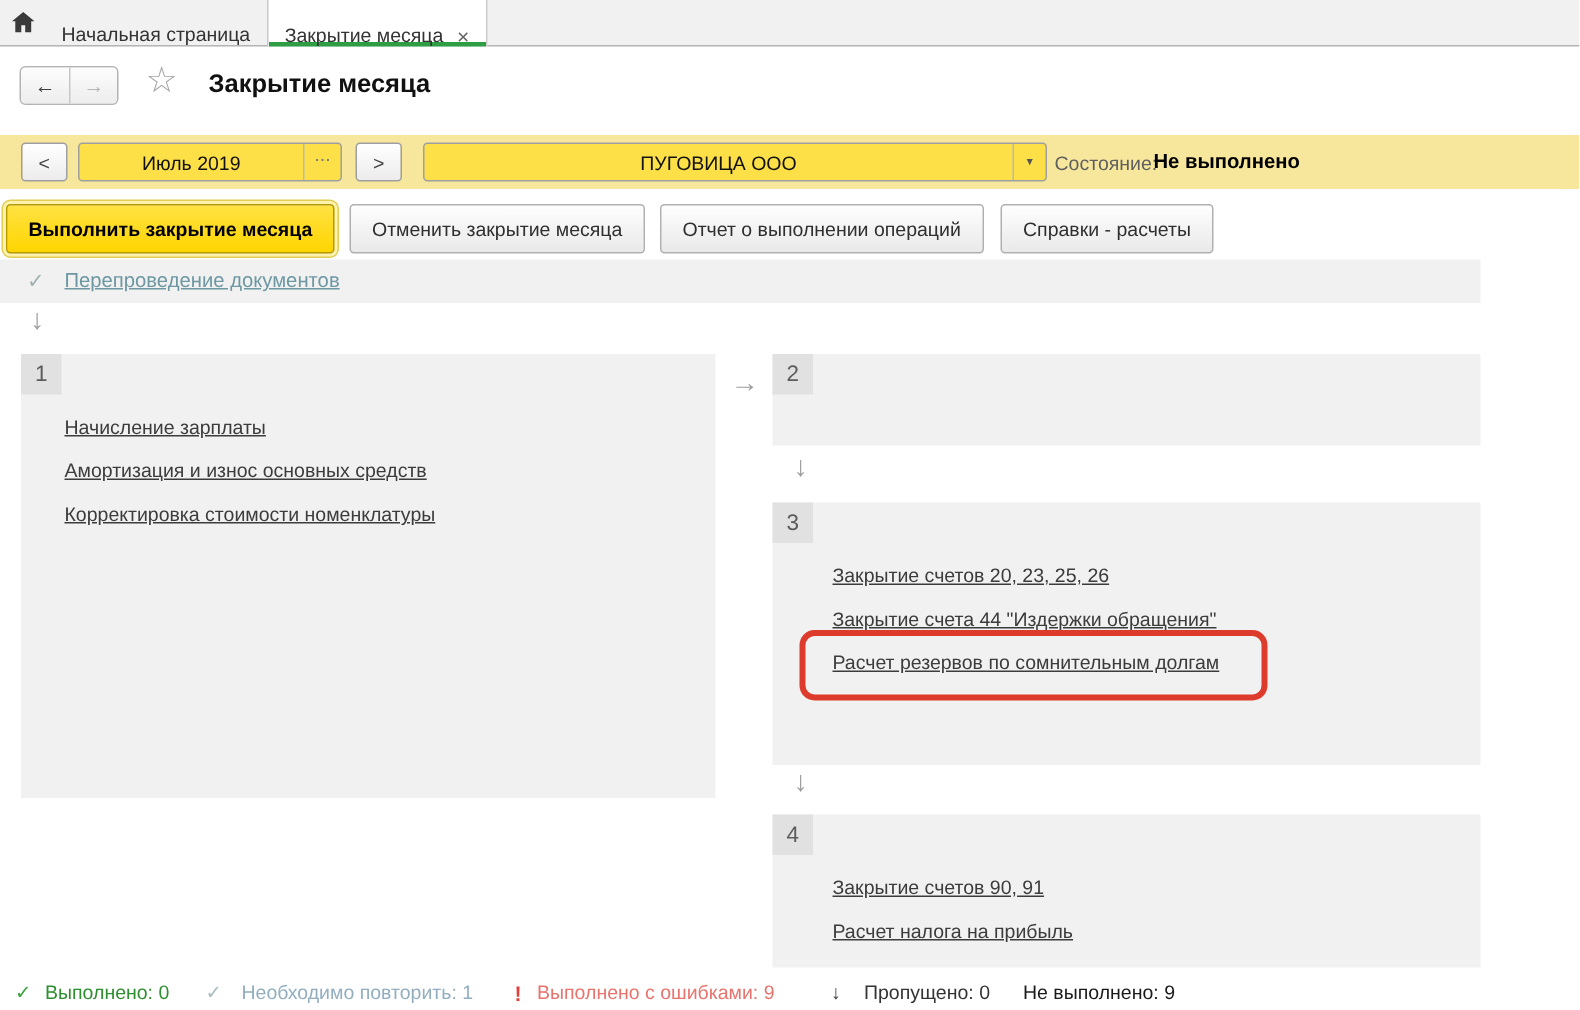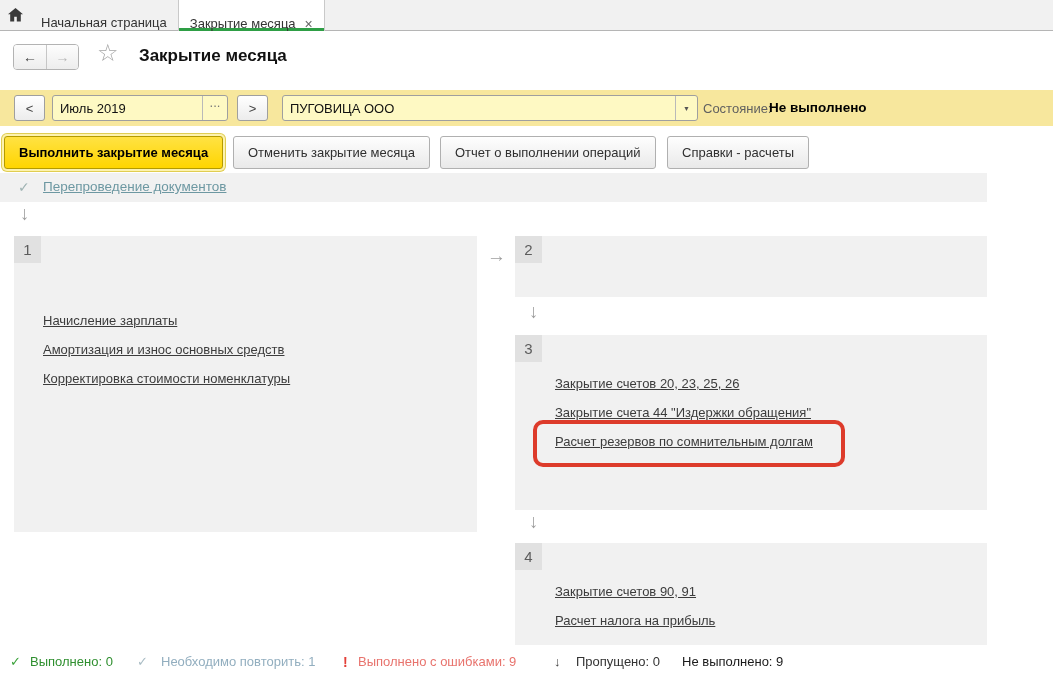--- a/index.html
+++ b/index.html
@@ -44,22 +44,22 @@
 
   
   .periodbar { position: absolute; left: 0; top: 90px; width: 1053px; height: 36px; background: #f7e79d; }
   .pb-btn {
     position: absolute; top: 5px; width: 31px; height: 26px;
     background: linear-gradient(#ffffff, #ececec); border: 1px solid #9f9f9f; border-radius: 3px;
     display: flex; align-items: center; justify-content: center; color: #444; cursor: pointer; font-size: 13px;
   }
   .pb-prev { left: 14px; } .pb-next { left: 237px; }
   .pb-field {
-    position: absolute; top: 5px; height: 26px; background: #fef9c3;
-    border: 1px solid #9f9f9f; border-radius: 3px; display: flex; align-items: center;
+    position: absolute; top: 5px; height: 26px; background: #fde047;
+    border: 1px solid #9f9f9f; border-radius: 3px; display: flex; align-items: center; text-align: center;
   }
   .pb-period { left: 52px; width: 176px; }
   .pb-org { left: 282px; width: 416px; }
   .pb-field .val { flex: 1; padding: 0 7px; color: #111; white-space: nowrap; overflow: hidden; }
   .pb-more {
     width: 25px; height: 24px; border-left: 1px solid #b9b9b9; display: flex;
     align-items: flex-start; justify-content: center; color: #777; cursor: pointer; line-height: 14px;
   }
   .pb-dd {
     width: 22px; height: 24px; border-left: 1px solid #b9b9b9; display: flex;
@@ -95,21 +95,21 @@
 
   
   .block { position: absolute; background: #f1f1f1; }
   .badge {
     position: absolute; left: 0; top: 0; width: 27px; height: 27px;
     background: #e1e1e1; color: #5c5c5c; font-size: 15px;
     display: flex; align-items: center; justify-content: center;
   }
   .links { position: absolute; top: 34px; }
   .links a { display: block; height: 29px; line-height: 29px; color: #3c3c3c; text-decoration: underline; white-space: nowrap; }
-  .b1 { left: 14px;  top: 236px; width: 463px; height: 296px; } .b1 .links { left: 29px; margin-top: 36px; }
+  .b1 { left: 14px;  top: 236px; width: 463px; height: 296px; } .b1 .links { left: 29px; }
   .b2 { left: 515px; top: 236px; width: 472px; height: 61px;  } .b2 .links { left: 40px; }
   .b3 { left: 515px; top: 335px; width: 472px; height: 175px; } .b3 .links { left: 40px; }
   .b4 { left: 515px; top: 543px; width: 472px; height: 102px; } .b4 .links { left: 40px; }
 
   .hlbox {
     position: absolute; left: 533px; top: 420px; width: 312px; height: 47px;
     border: 4px solid #dd3b2b; border-radius: 10px; pointer-events: none;
   }
 
   

